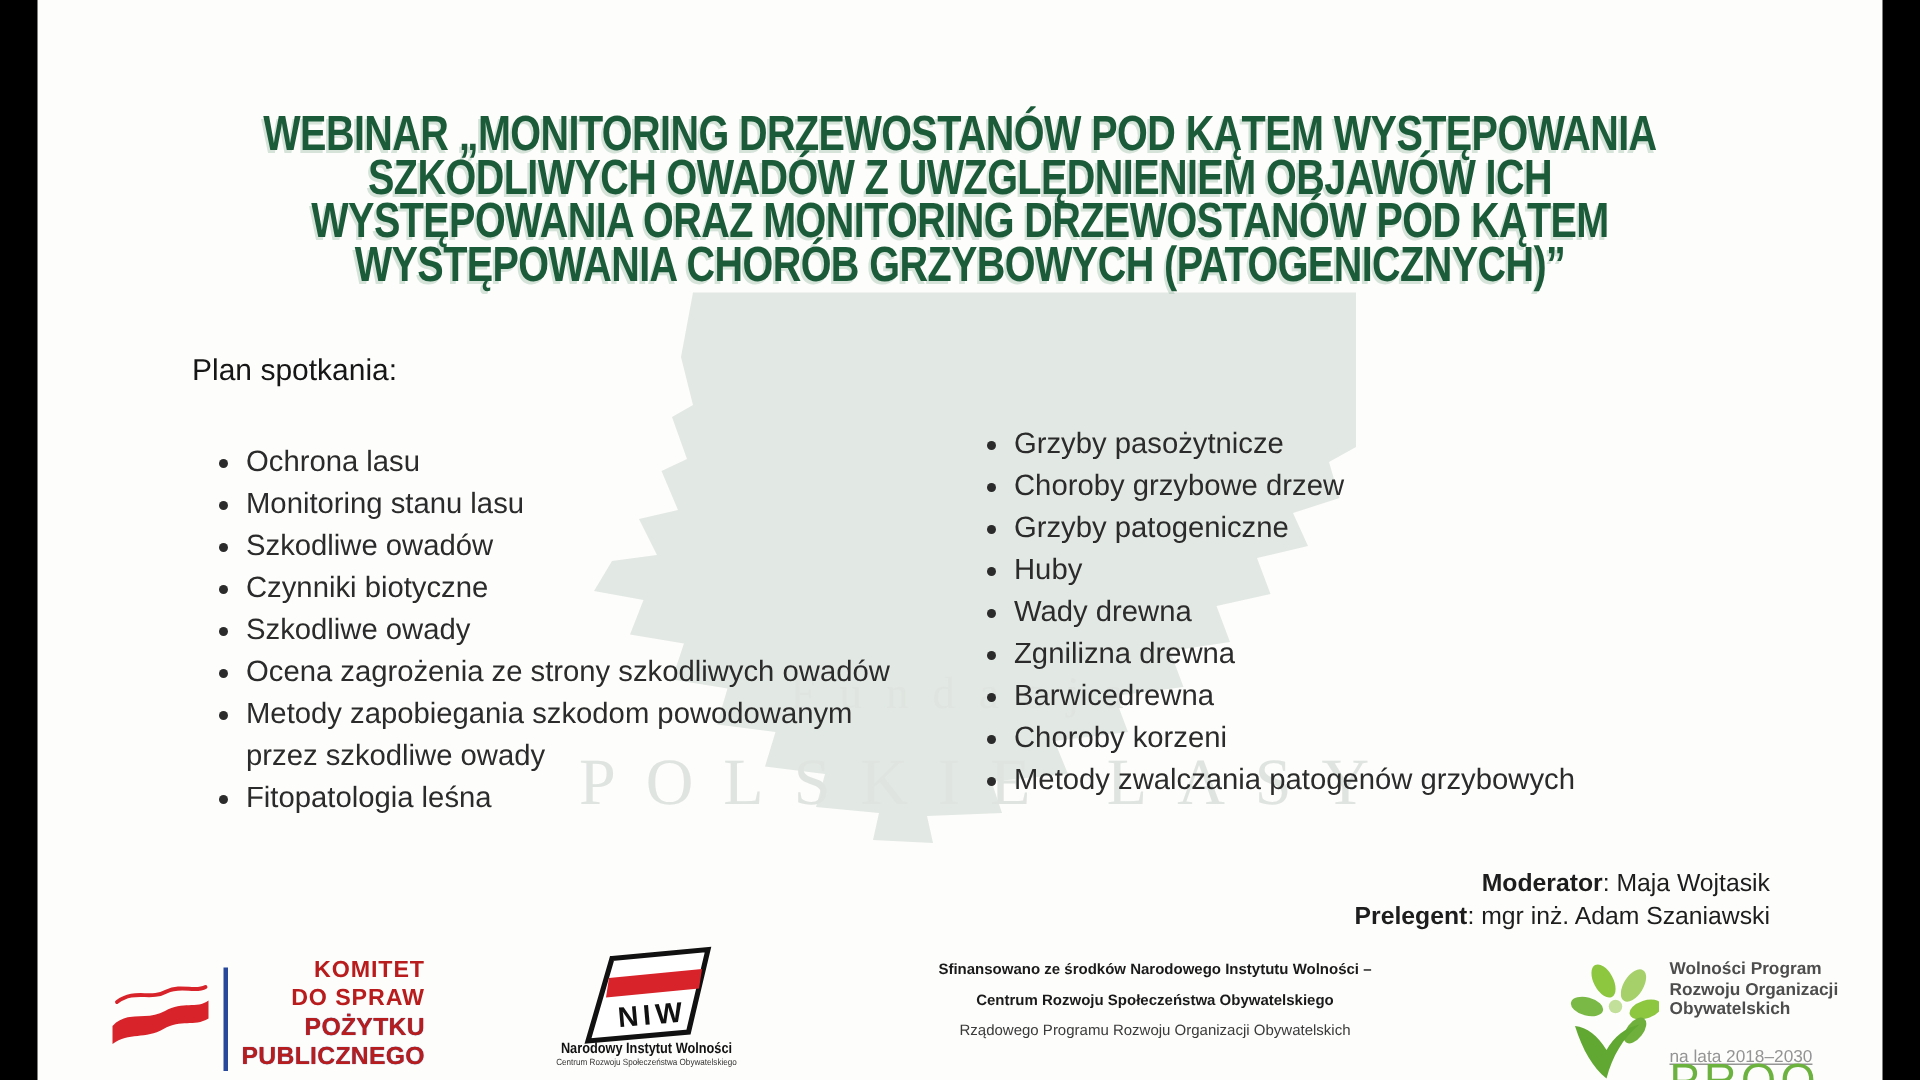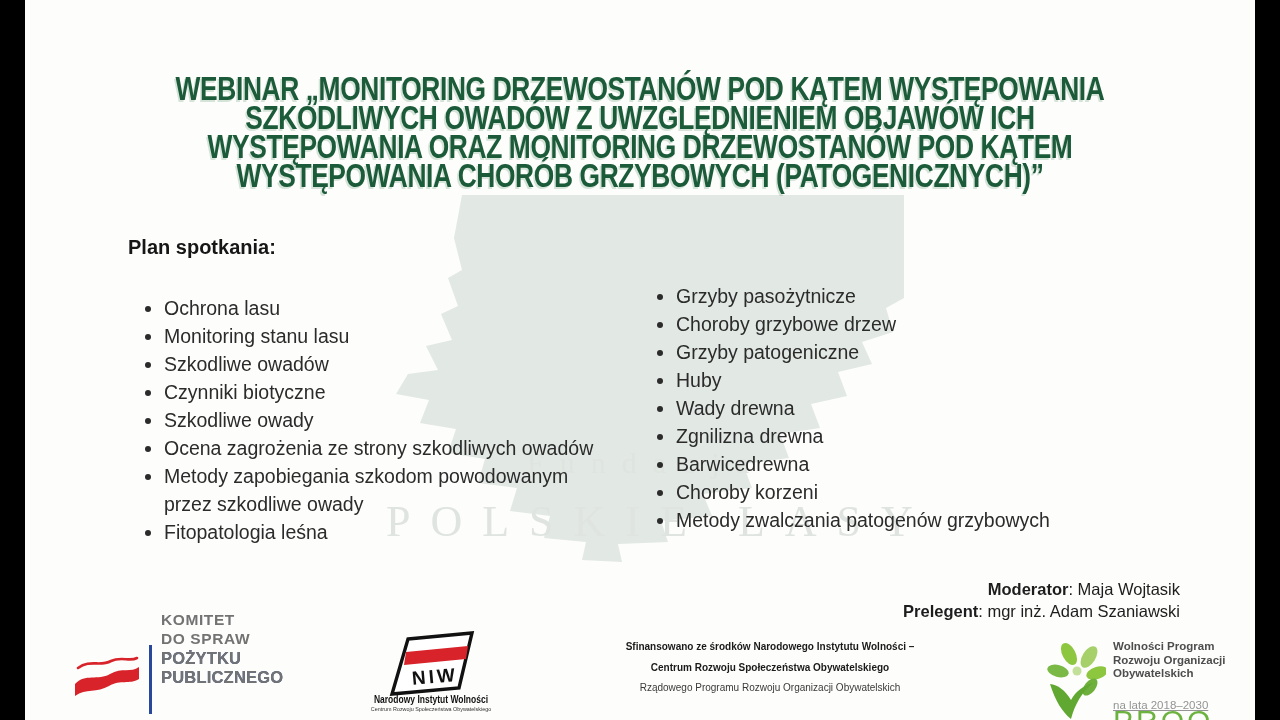--- a/index.html
+++ b/index.html
@@ -21,35 +21,35 @@
   .title-wrap{
     position:absolute;left:-60px;top:74px;width:1400px;
     transform:scaleX(0.8);transform-origin:700px 0;
     text-align:center;color:#1c5b39;font-weight:bold;
     font-size:33px;line-height:29px;letter-spacing:-0.5px;
     text-shadow:-2px 2px 0 rgba(138,178,155,0.35);
   }
   .title-line{white-space:nowrap;}
 
   
-  .plan-heading{position:absolute;left:128px;top:236px;font-size:20px;font-weight:bold;color:#161616;}
+  .plan-heading{position:absolute;left:128px;top:236px;font-size:20px;font-weight:normal;color:#161616;}
   ul.agenda{position:absolute;margin:0;padding:0 0 0 18px;list-style:disc;color:#2b2b2b;}
   ul.agenda li{font-size:19.5px;line-height:28px;white-space:pre-line;}
   .agenda-left{left:146px;top:294px;width:520px;}
   .agenda-right{left:658px;top:282px;width:560px;}
 
   
   .credits{position:absolute;right:100px;top:578px;text-align:right;
     font-size:16.5px;line-height:22px;color:#1d1d1d;}
   .credits b{font-weight:bold;}
 
   
   .niw-flag{position:absolute;left:72px;top:654px;}
   .komitet-divider{position:absolute;left:149px;top:645px;width:3px;height:69px;background:#27489b;}
-  .komitet-text{position:absolute;left:161px;top:610px;color:#737373;line-height:19.3px;}
+  .komitet-text{position:absolute;left:161px;top:637px;color:#b91c1c;line-height:19.3px;text-align:right;}
   .komitet-text .k1{font-size:15.5px;font-weight:bold;letter-spacing:0.6px;}
   .komitet-text .k2{font-size:16.5px;font-weight:bold;letter-spacing:0.2px;
     text-shadow:0 0 0.6px #27489b;}
 
   .niw-logo{position:absolute;left:388px;top:630px;}
   .niw-name{position:absolute;left:351px;top:694px;width:160px;text-align:center;
     font-size:10px;font-weight:bold;color:#111;transform:scaleX(0.85);white-space:nowrap;}
   .niw-sub{position:absolute;left:351px;top:706px;width:160px;text-align:center;
     font-size:6px;color:#333;transform:scaleX(0.9);white-space:nowrap;}
 

